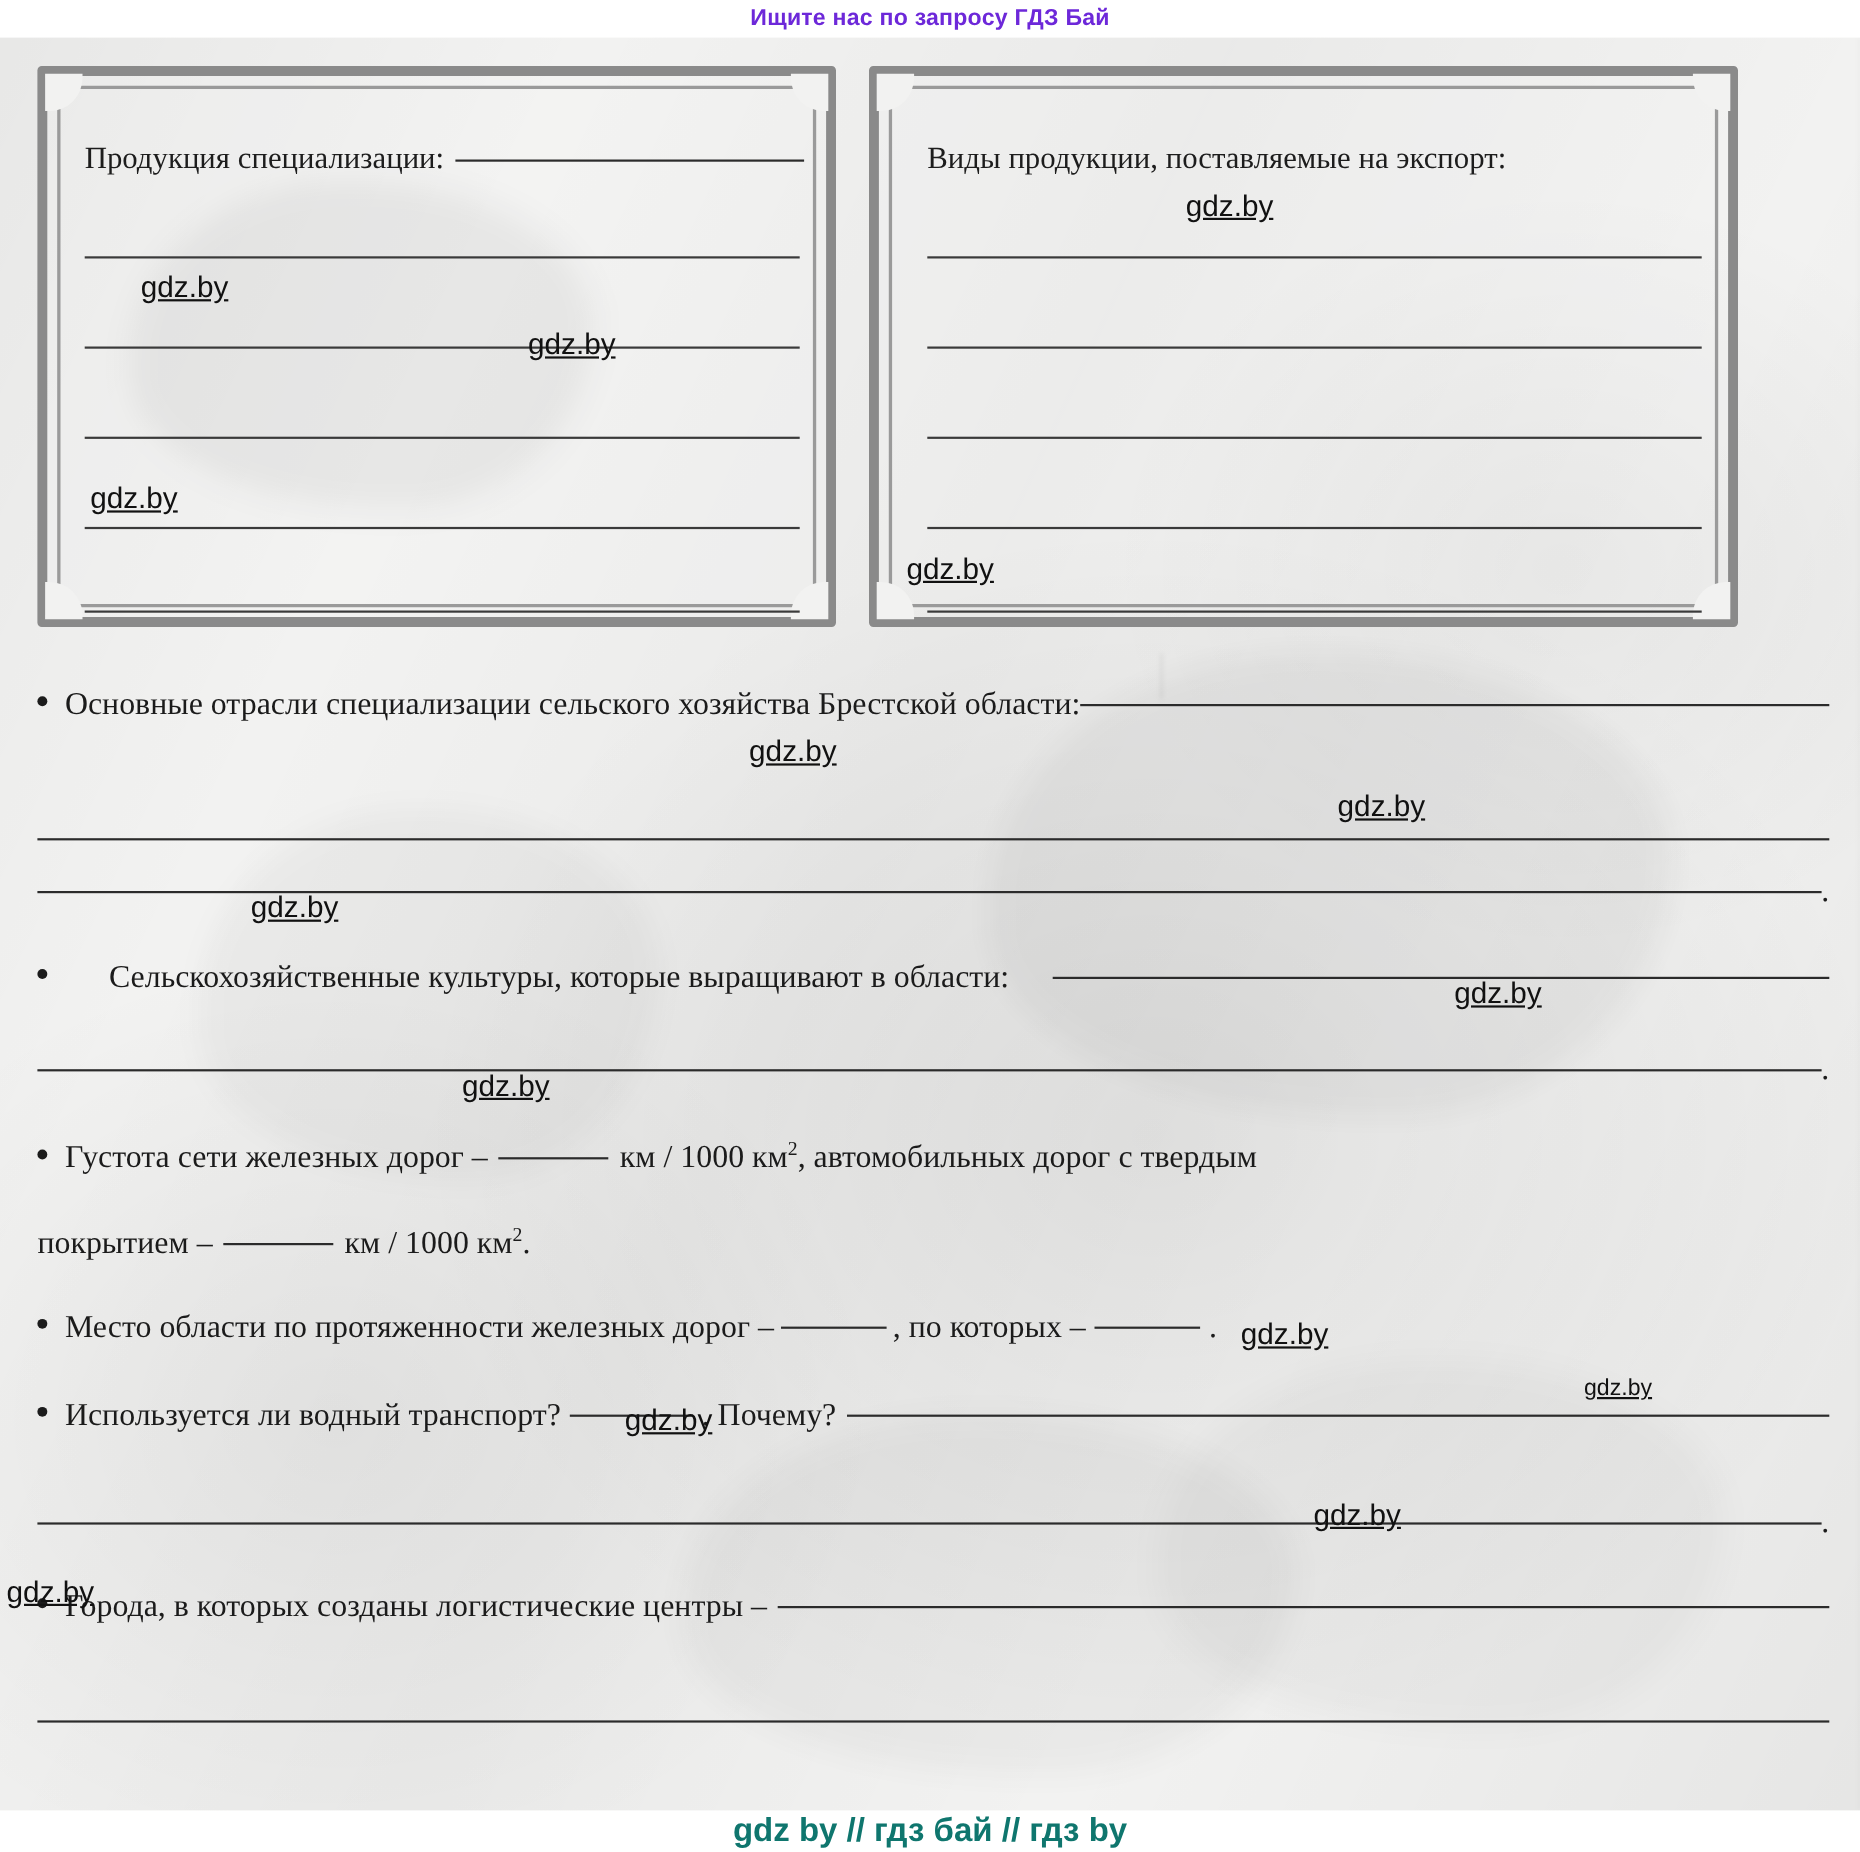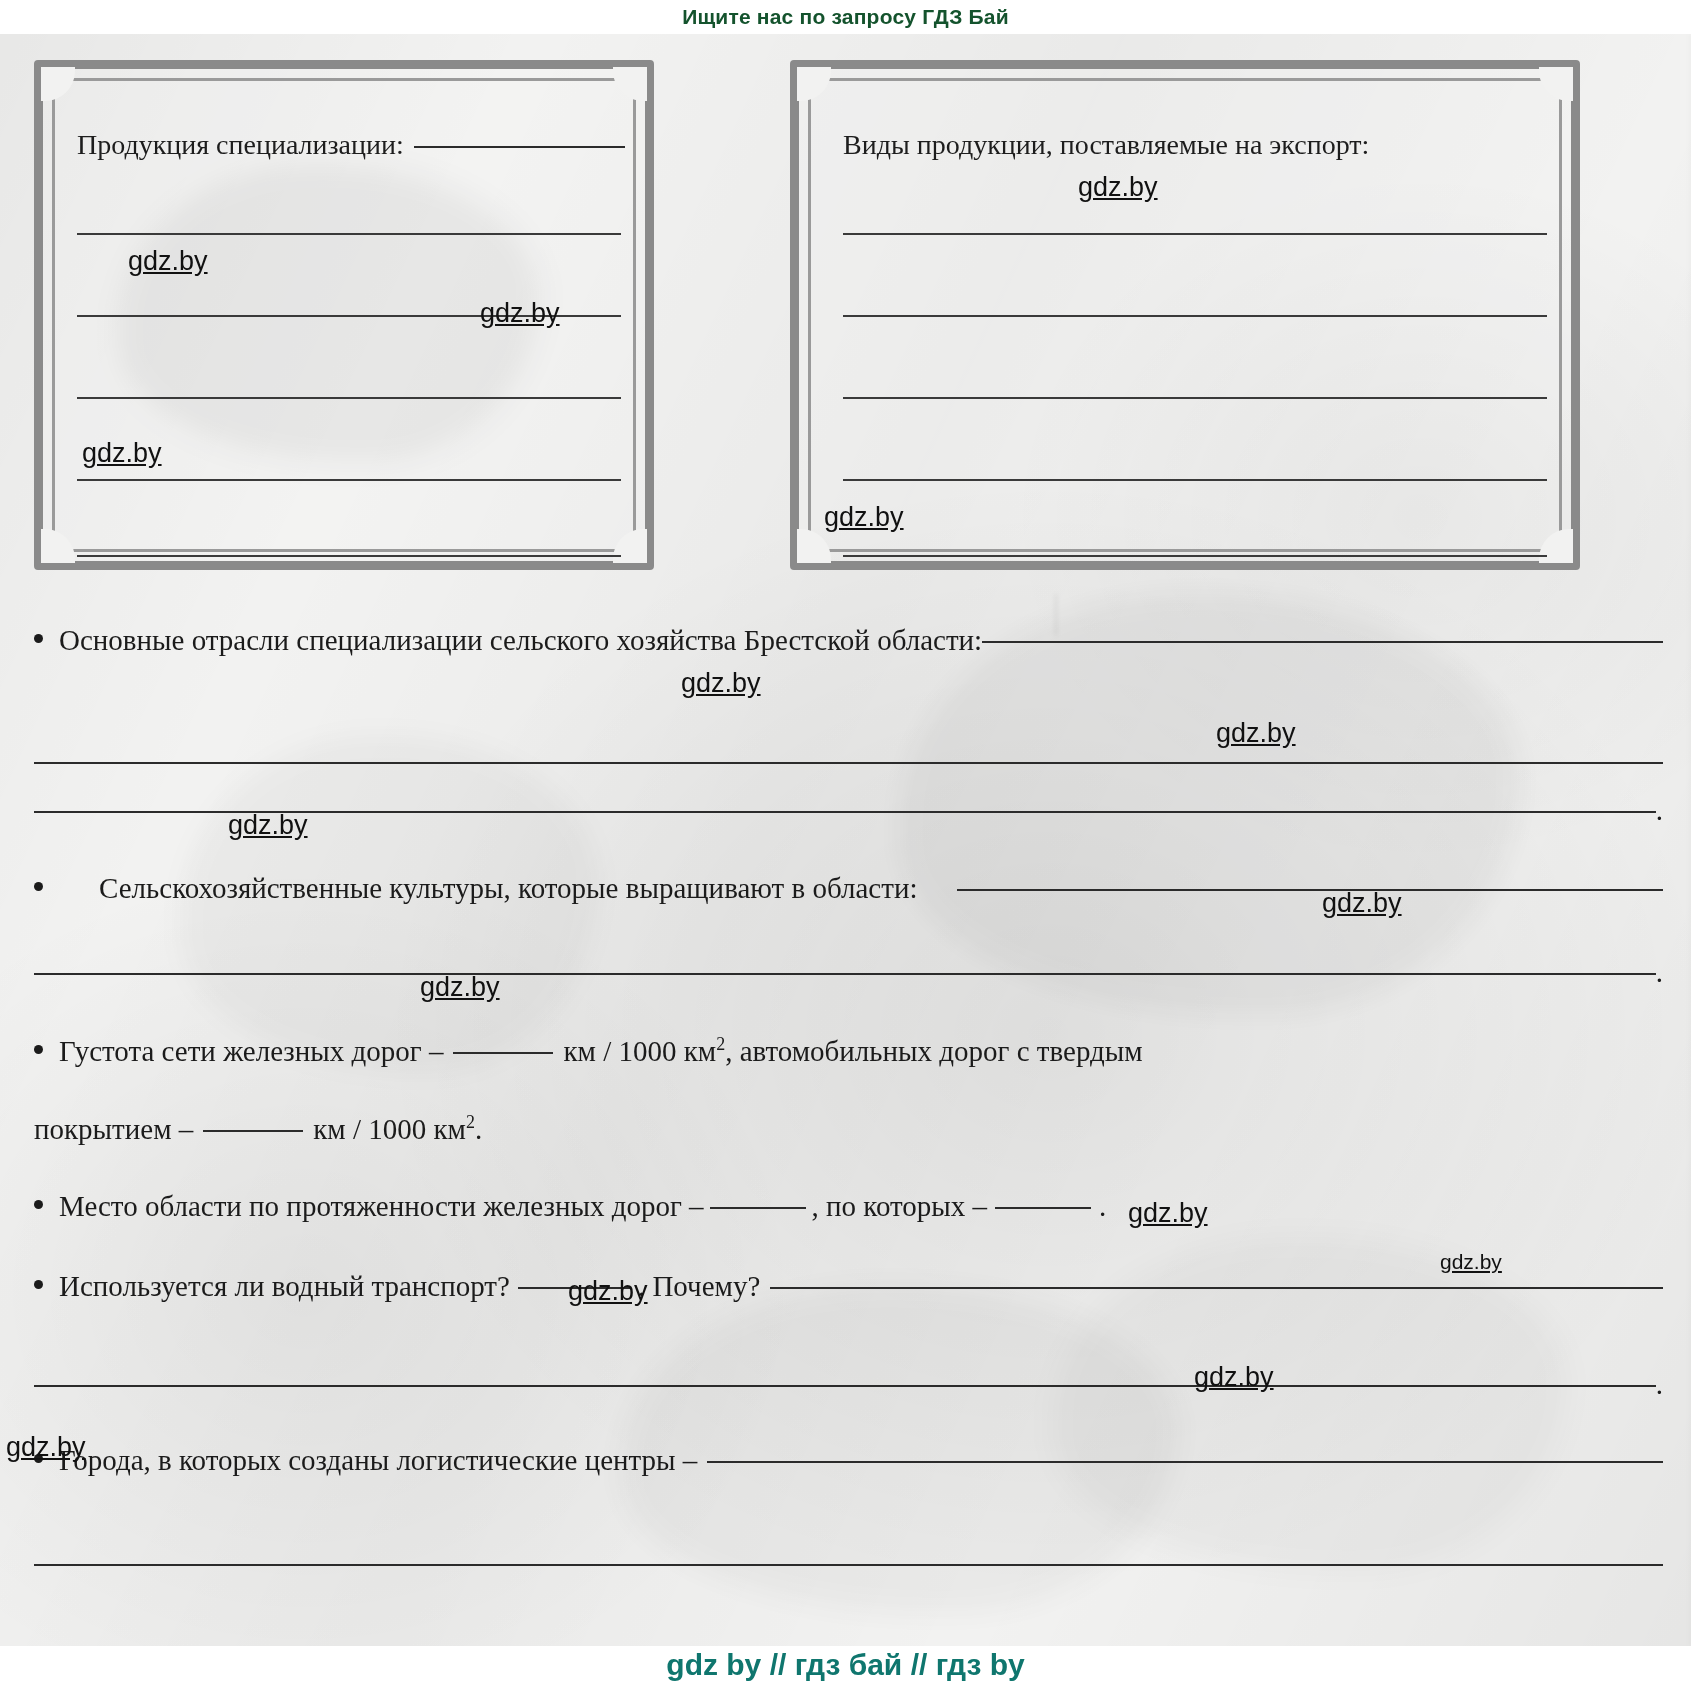--- a/index.html
+++ b/index.html
@@ -24,21 +24,21 @@
     background: #ffffff;
     display: flex;
     align-items: center;
     justify-content: center;
     z-index: 40;
   }
   .promo-text {
     font-family: "Liberation Sans", "DejaVu Sans", sans-serif;
     font-size: 21px;
     font-weight: 700;
-    color: #14532d;
+    color: #6d28d9;
     letter-spacing: .2px;
     white-space: nowrap;
   }
 
   
   .scan {
     position: absolute;
     left: 0; top: 34px;
     width: 1691px;
     height: 1612px;
@@ -204,21 +204,21 @@
 <div class="scan">
 
   <div class="blot" style="left:120px;top:130px;width:420px;height:300px;"></div>
   <div class="blot" style="left:900px;top:560px;width:620px;height:420px;opacity:.8;"></div>
   <div class="blot" style="left:180px;top:700px;width:420px;height:340px;opacity:.65;"></div>
   <div class="blot" style="left:620px;top:1250px;width:560px;height:330px;opacity:.7;"></div>
   <div class="blot" style="left:1050px;top:1200px;width:520px;height:340px;opacity:.55;"></div>
   <div class="speck" style="left:1055px;top:560px;width:2px;height:42px;"></div>
   <div class="speck" style="left:1690px;top:0;width:1px;height:1612px;"></div>
 
-  <div class="frame" style="left:34px; top:26px; width:620px; height:510px;">
+  <div class="frame" style="left:34px; top:26px; width:726px; height:510px;">
     <span class="notch tl"></span>
     <span class="notch tr"></span>
     <span class="notch bl"></span>
     <span class="notch br"></span>
 
     <div class="frame-inner">
       <div class="frame-title" style="position:absolute;left:14px;right:0;top:44px;">
         <span>Продукция специализации:</span>
         <span class="tail"></span>
       </div>

